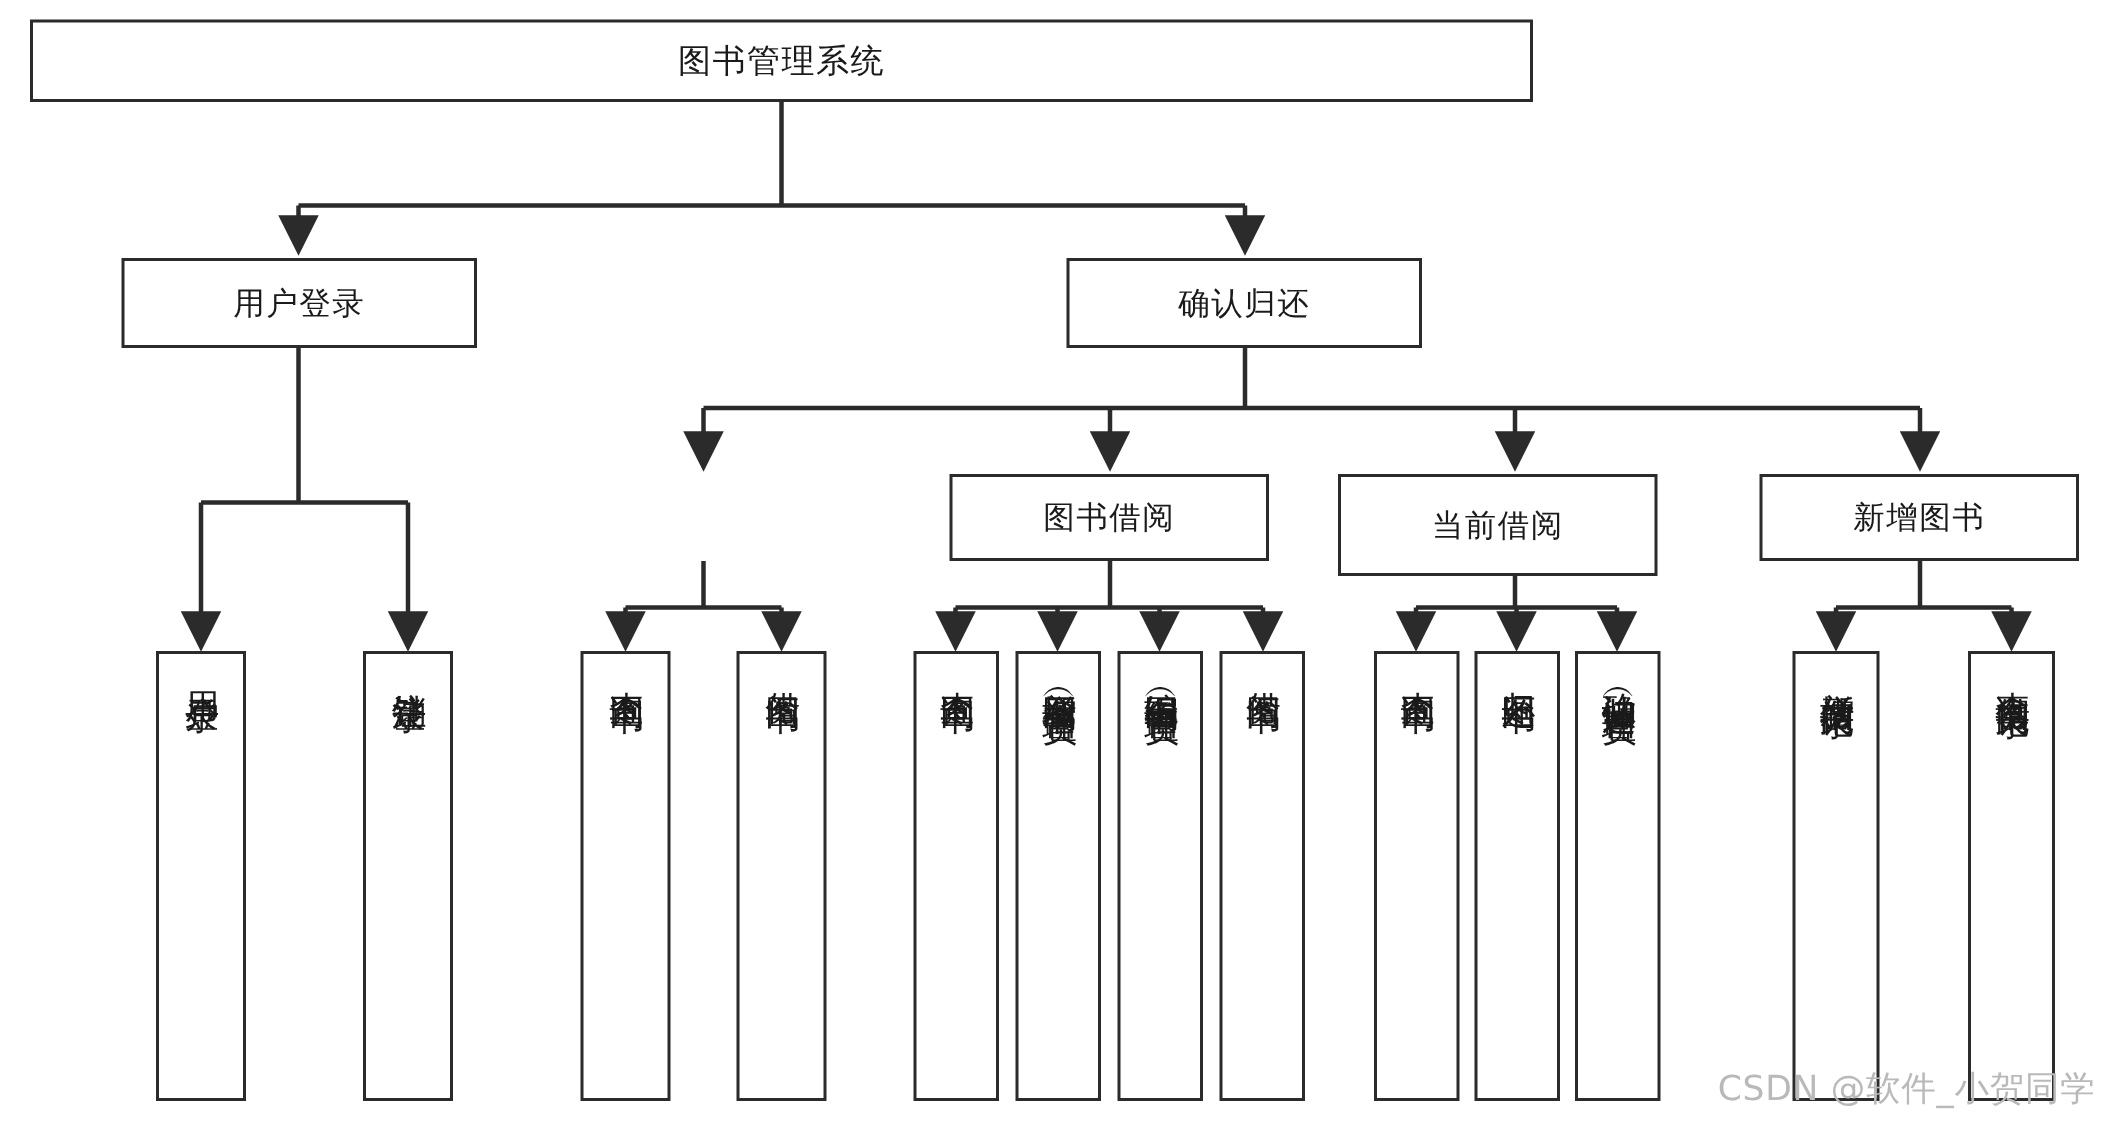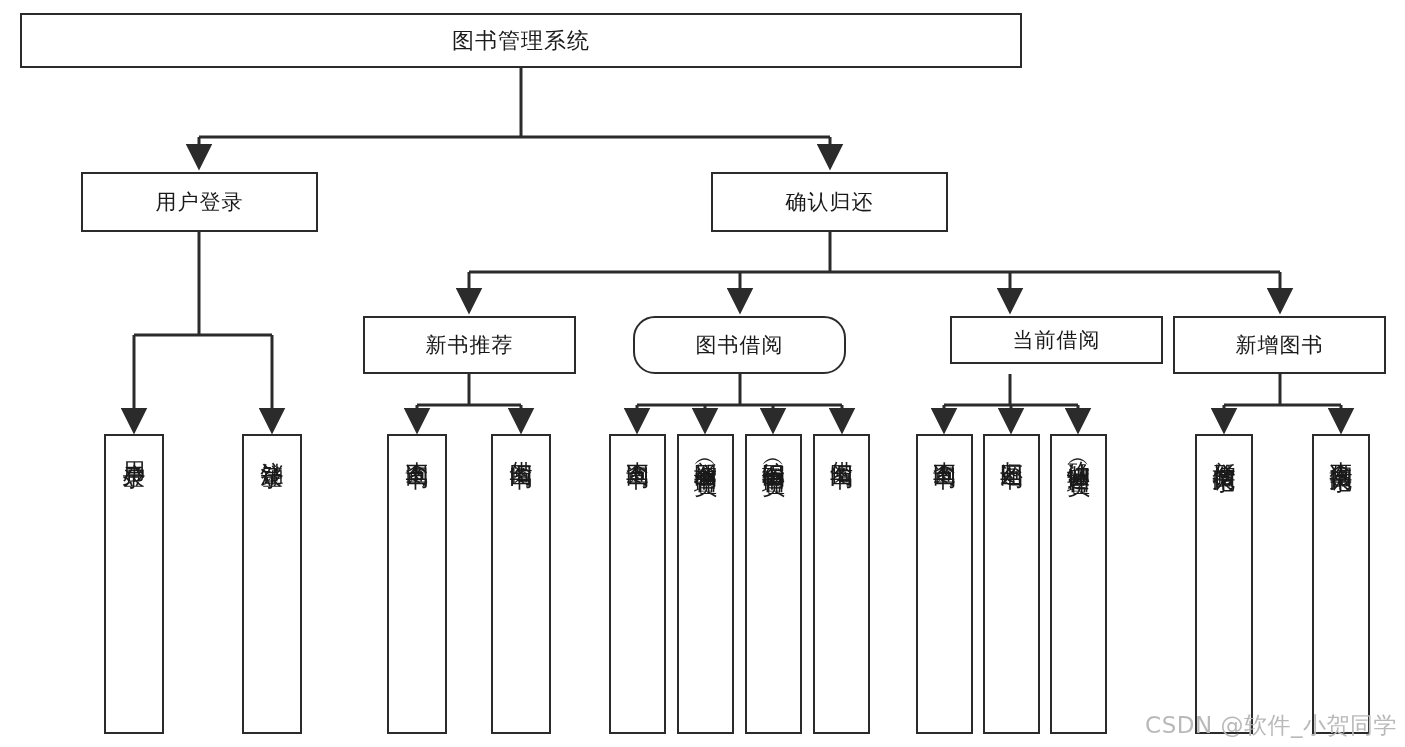--- a/index.html
+++ b/index.html
@@ -126,27 +126,24 @@
     <span>图书管理系统</span>
   </div>
 
   <div class="node h" style="left:81px; top:172px; width:237px; height:60px;">
     <span>用户登录</span>
   </div>
   <div class="node h" style="left:711px; top:172px; width:237px; height:60px;">
     <span>确认归还</span>
   </div>
 
-  <div class="node h" style="left:363px; top:316px; width:213px; height:58px;">
-    <span>新书推荐</span>
-  </div>
-  <div class="node h" style="left:633px; top:316px; width:213px; height:58px;border-radius:22px;">
+  <div class="node h" style="left:633px; top:316px; width:213px; height:58px;">
     <span>图书借阅</span>
   </div>
-  <div class="node h" style="left:950px; top:316px; width:213px; height:48px;">
+  <div class="node h" style="left:892px; top:316px; width:213px; height:68px;">
     <span>当前借阅</span>
   </div>
   <div class="node h" style="left:1173px; top:316px; width:213px; height:58px;">
     <span>新增图书</span>
   </div>
 
   <div class="node v" style="left:104px; top:434px; width:60px; height:300px;">
     <span class="vtext">用户登录</span>
   </div>
   <div class="node v" style="left:242px; top:434px; width:60px; height:300px;">

